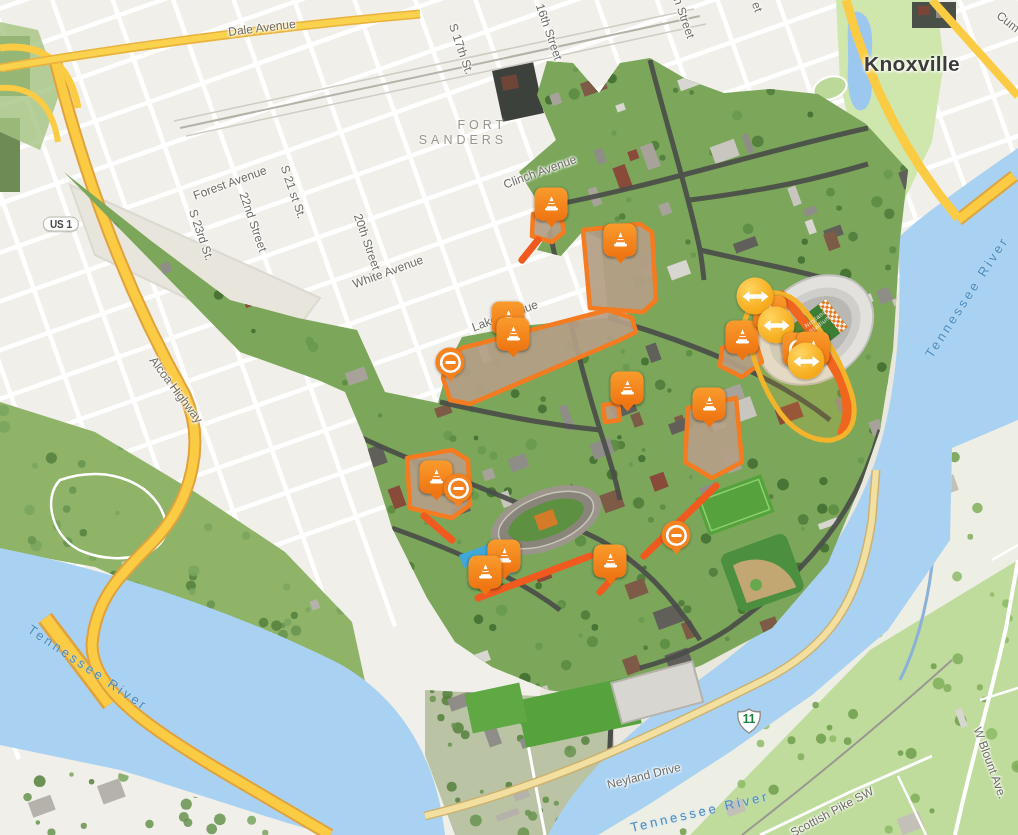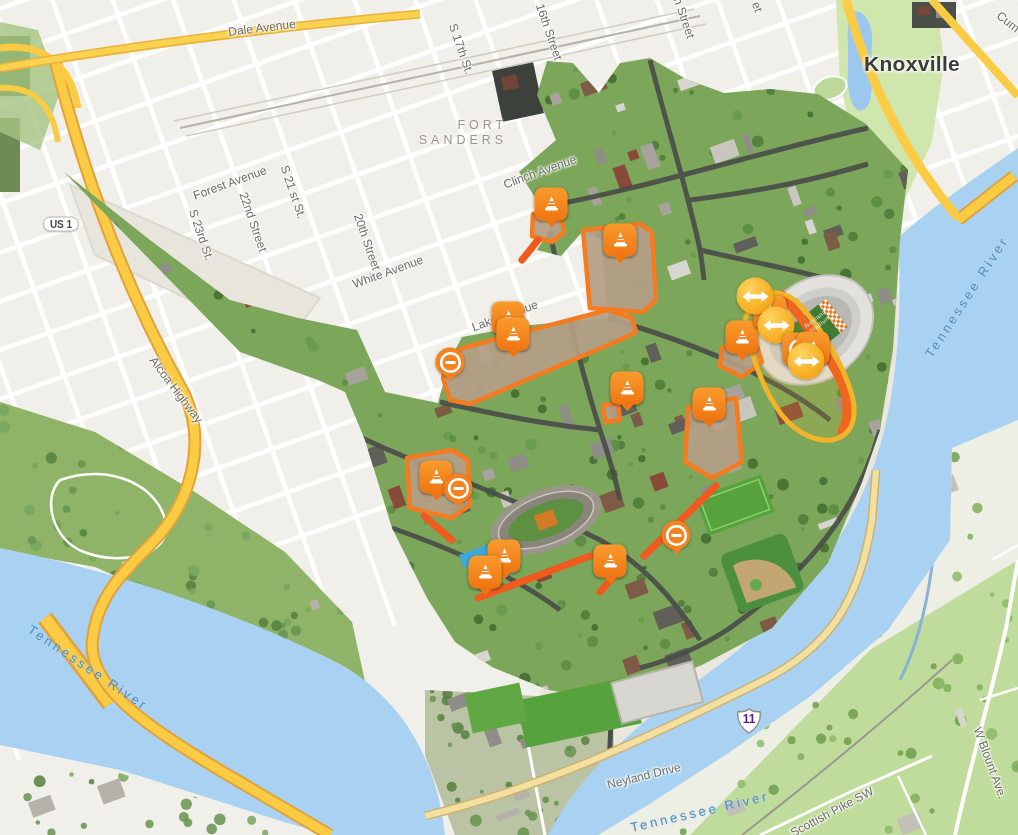--- a/index.html
+++ b/index.html
@@ -21,21 +21,21 @@
   .venue{font-size:6px;color:#e9e9df;letter-spacing:.5px;text-align:center;
          white-space:pre-line;}
   
   .shield-us{position:absolute;transform:translate(-50%,-50%);pointer-events:none;
      background:#fff;border:1px solid #b9b6ae;border-radius:8px;
      padding:1px 6px;font-size:10px;font-weight:700;color:#4a4a4a;
      box-shadow:0 1px 1px rgba(0,0,0,.15);}
   .shield-route{position:absolute;transform:translate(-50%,-50%);pointer-events:none;
      width:26px;height:26px;}
   .shield-route .num{position:absolute;left:0;top:4px;width:100%;text-align:center;
-     font-size:12px;font-weight:700;color:#4c1d95;}
+     font-size:12px;font-weight:700;color:#15803d;}
   
   .marker{position:absolute;transform:translate(-50%,-50%);cursor:pointer;}
   .pin-square{width:33px;height:33px;border-radius:8px;
      background:linear-gradient(180deg,#F99B2C 0%,#EF7512 100%);
      box-shadow:0 1px 3px rgba(0,0,0,.4);display:flex;align-items:center;justify-content:center;}
   .pin-square:after{content:"";position:absolute;left:50%;bottom:-7px;margin-left:-7px;
      border:7px solid transparent;border-top:8px solid #EF7512;border-bottom:0;}
   .pin-circle{width:29px;height:29px;border-radius:50%;background:#F58220;
      box-shadow:0 1px 3px rgba(0,0,0,.35);display:flex;align-items:center;justify-content:center;}
   .pin-circle:after{content:"";position:absolute;left:50%;bottom:-5px;margin-left:-5px;

